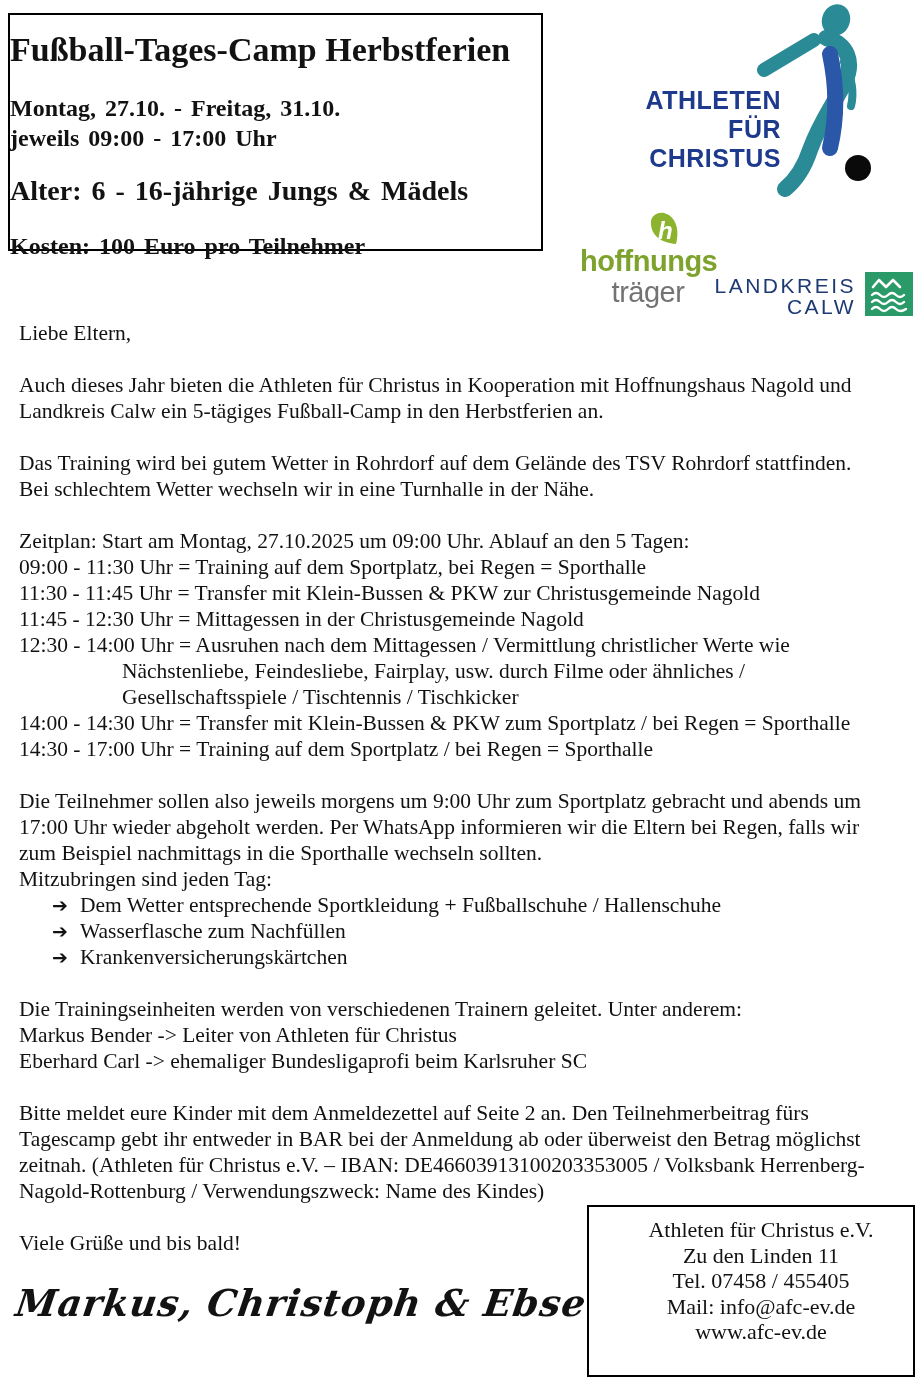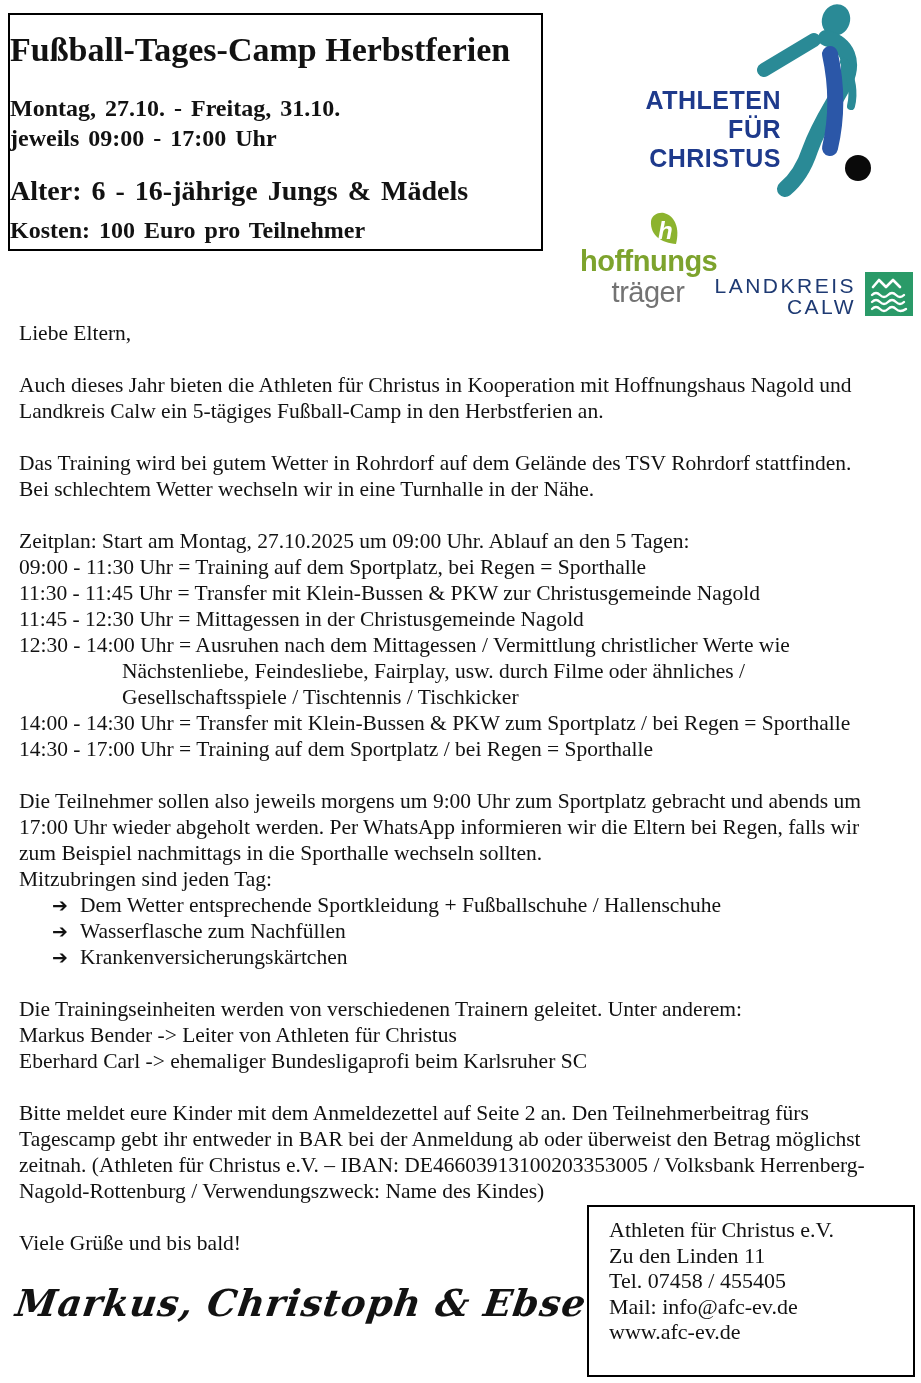--- a/index.html
+++ b/index.html
@@ -6,21 +6,21 @@
   .page{position:relative;width:921px;height:1383px;background:#ffffff;margin:0 auto;
         font-family:"Liberation Serif",serif;color:#121212;overflow:hidden;}
 
   
   .header-box{position:absolute;left:8px;top:13px;width:535px;height:238px;
               border:2px solid #000;text-align:left;font-weight:bold;box-sizing:border-box;}
   .hb-title{margin-top:16px;font-size:34px;line-height:38px;}
   .hb-date{margin-top:24px;font-size:24px;line-height:30px;word-spacing:3px;}
   .hb-time{font-size:24px;line-height:30px;word-spacing:3px;}
   .hb-age{margin-top:22px;font-size:28px;word-spacing:3px;}
-  .hb-cost{margin-top:10px;font-size:24px;word-spacing:3px;}
+  .hb-cost{margin-top:26px;font-size:24px;word-spacing:3px;}
 
   
   .afc-text{position:absolute;left:596px;top:86px;width:185px;text-align:right;
             font-family:"Liberation Sans",sans-serif;font-weight:bold;font-size:25px;
             line-height:29px;letter-spacing:0.5px;}
   .afc-figure{position:absolute;left:750px;top:0px;width:162px;height:198px;}
 
   
   .ht-logo{position:absolute;left:580px;top:212px;width:136px;text-align:center;
            font-family:"Liberation Sans",sans-serif;line-height:1;}
@@ -44,21 +44,21 @@
          font-weight:bold;font-size:19px;}
 
   
   .signature{position:absolute;left:16px;top:1281px;font-family:"DejaVu Serif",serif;
              font-style:italic;font-weight:bold;font-size:37px;transform:skewX(-8deg);
              letter-spacing:1px;}
 
   
   .contact-box{position:absolute;left:587px;top:1205px;width:328px;height:172px;
                border:2px solid #000;box-sizing:border-box;padding:10px 0 0 20px;
-               font-size:22px;line-height:25.5px;}
+               font-size:22px;line-height:25.5px;text-align:center;}
 </style>
 </head>
 <body>
 
 <div class="page">
 
   <div class="header-box">
     <div class="hb-title">Fußball-Tages-Camp Herbstferien</div>
     <div class="hb-date">Montag, 27.10. - Freitag, 31.10.</div>
     <div class="hb-time">jeweils 09:00 - 17:00 Uhr</div>

